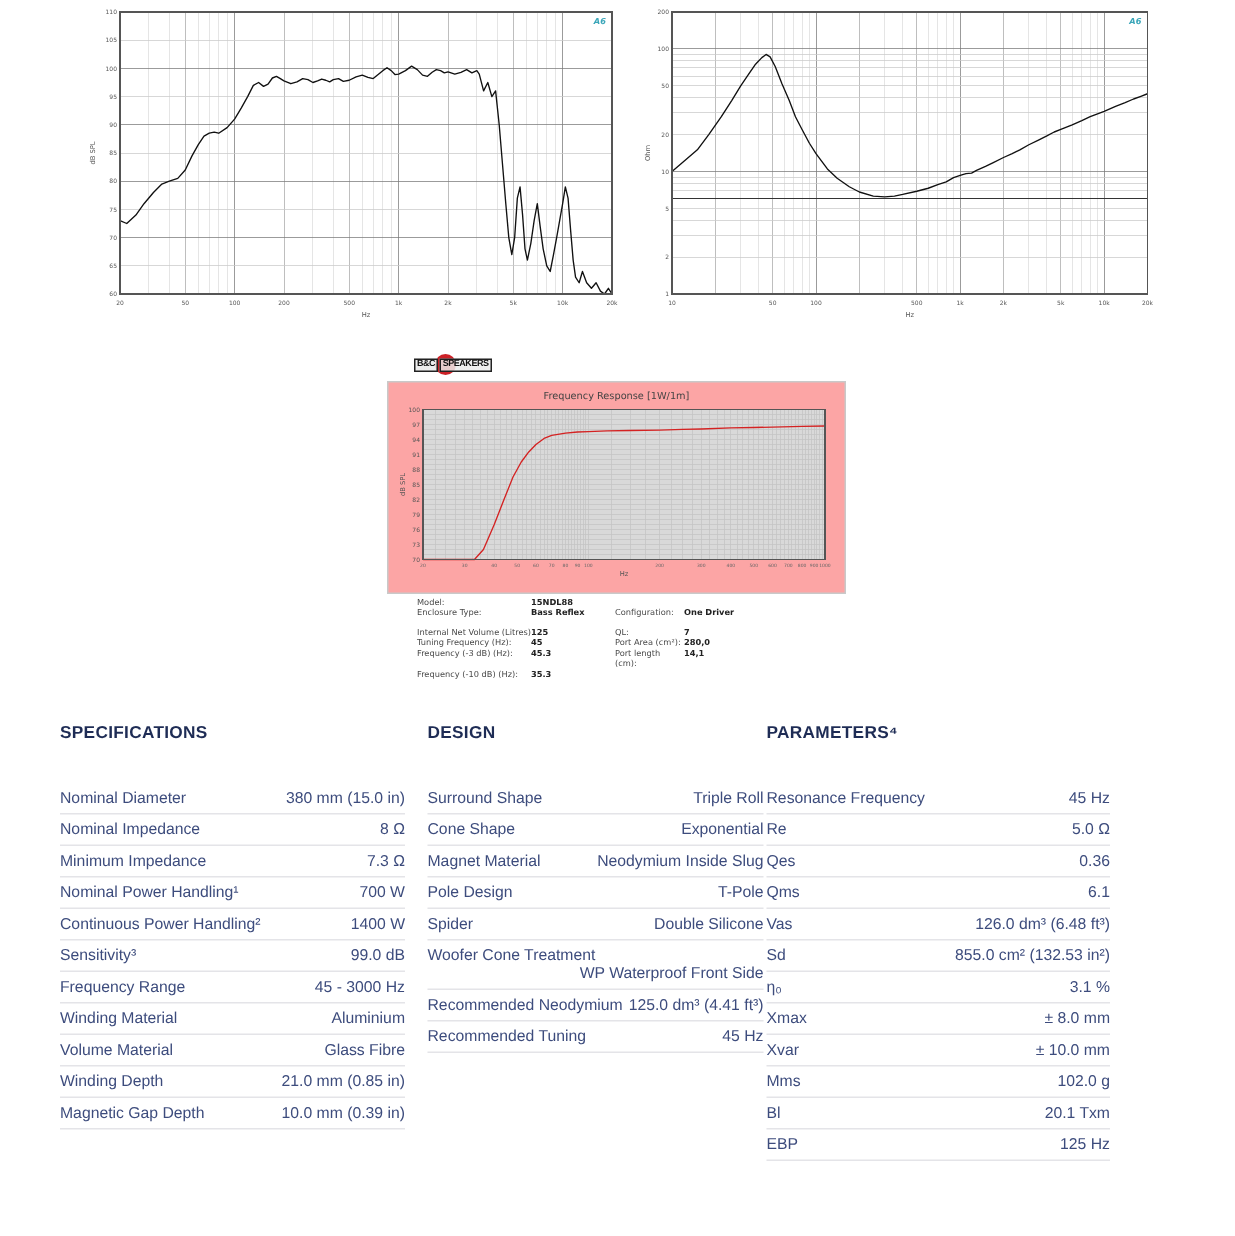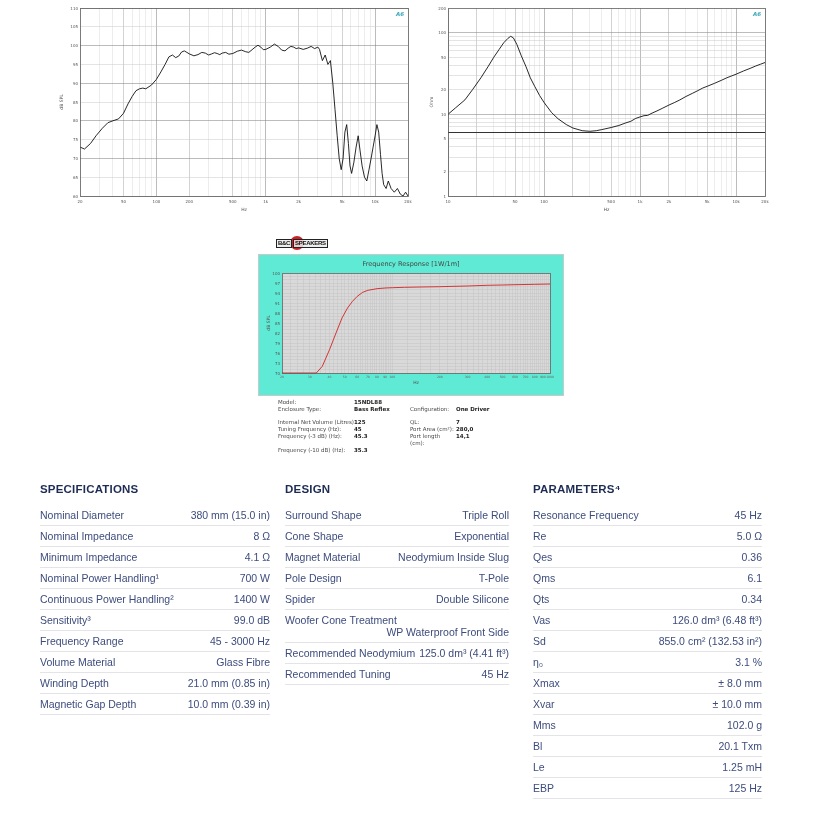--- a/index.html
+++ b/index.html
@@ -13,40 +13,40 @@
 
   
   .bc-logo{position:absolute;left:276px;top:236px;width:56px;height:14px;}
   .bc-disc{position:absolute;left:14px;top:0px;width:14px;height:14px;border-radius:50%;background:#cc2127;}
   .bc-text{position:absolute;left:0;top:3px;display:flex;gap:1px;}
   .bc-chip{font-size:6px;font-weight:bold;color:#111;background:rgba(235,235,235,.85);
            border:1px solid #222;padding:0 1px;line-height:7px;letter-spacing:-0.3px;}
 
   
   .midpanel{position:absolute;left:258px;top:254px;width:306px;height:142px;
-            border:1px solid #c9c9c9;background:#5eead4;box-sizing:border-box;}
+            border:1px solid #c9c9c9;background:#fca5a5;box-sizing:border-box;}
   .mid-title{text-align:center;font-size:6.5px;color:#444;margin-top:5px;font-family:"DejaVu Sans",sans-serif;}
   #chart-box{display:block;margin:2px auto 0 auto;}
 
   
   .minitable{position:absolute;left:278px;top:399px;width:260px;font-size:5.5px;
              color:#4a4a4a;font-family:"DejaVu Sans",sans-serif;line-height:7px;}
   .mrow{display:flex;}
   .mgap{height:6px;}
   .mc1{width:76px;}
   .mc2{width:56px;font-weight:bold;color:#222;}
   .mc3{width:46px;}
   .mc4{width:50px;font-weight:bold;color:#222;}
 
   
   .speccol{position:absolute;top:483px;}
   #col-spec{left:40px;width:230px;}
   #col-design{left:285px;width:224px;}
-  #col-params{left:533px;width:229px;}
-  .sec-title{font-size:11.5px;font-weight:bold;color:#1e2c55;letter-spacing:0.2px;margin-bottom:10px;}
+  #col-params{left:511px;width:229px;}
+  .sec-title{font-size:11.5px;font-weight:bold;color:#1e2c55;letter-spacing:0.2px;margin-bottom:27px;}
   .trow{display:flex;flex-wrap:wrap;justify-content:space-between;align-items:baseline;
         border-bottom:1px solid #e4e4e8;padding:4px 0 4px 0;min-height:12px;font-size:10.5px;}
   .tlabel{color:#3d4c7d;text-align:center;}
   .tvalue{color:#3d4c7d;text-align:center;margin-left:auto;}
 </style>
 </head>
 <body>
 
 <div class="page">
 
@@ -384,37 +384,41 @@
         <div class="trow">
           <span class="tlabel">Nominal Diameter</span>
           <span class="tvalue">380 mm (15.0 in)</span>
         </div>
         <div class="trow">
           <span class="tlabel">Nominal Impedance</span>
           <span class="tvalue">8 Ω</span>
         </div>
         <div class="trow">
           <span class="tlabel">Minimum Impedance</span>
-          <span class="tvalue">4.1 Ω</span>
+          <span class="tvalue">7.3 Ω</span>
         </div>
         <div class="trow">
           <span class="tlabel">Nominal Power Handling¹</span>
           <span class="tvalue">700 W</span>
         </div>
         <div class="trow">
           <span class="tlabel">Continuous Power Handling²</span>
           <span class="tvalue">1400 W</span>
         </div>
         <div class="trow">
           <span class="tlabel">Sensitivity³</span>
           <span class="tvalue">99.0 dB</span>
         </div>
         <div class="trow">
           <span class="tlabel">Frequency Range</span>
           <span class="tvalue">45 - 3000 Hz</span>
+        </div>
+        <div class="trow">
+          <span class="tlabel">Winding Material</span>
+          <span class="tvalue">Aluminium</span>
         </div>
         <div class="trow">
           <span class="tlabel">Volume Material</span>
           <span class="tvalue">Glass Fibre</span>
         </div>
         <div class="trow">
           <span class="tlabel">Winding Depth</span>
           <span class="tvalue">21.0 mm (0.85 in)</span>
         </div>
         <div class="trow">
@@ -475,24 +479,20 @@
         </div>
         <div class="trow">
           <span class="tlabel">Qes</span>
           <span class="tvalue">0.36</span>
         </div>
         <div class="trow">
           <span class="tlabel">Qms</span>
           <span class="tvalue">6.1</span>
         </div>
         <div class="trow">
-          <span class="tlabel">Qts</span>
-          <span class="tvalue">0.34</span>
-        </div>
-        <div class="trow">
           <span class="tlabel">Vas</span>
           <span class="tvalue">126.0 dm³ (6.48 ft³)</span>
         </div>
         <div class="trow">
           <span class="tlabel">Sd</span>
           <span class="tvalue">855.0 cm² (132.53 in²)</span>
         </div>
         <div class="trow">
           <span class="tlabel">η₀</span>
           <span class="tvalue">3.1 %</span>
@@ -507,23 +507,19 @@
         </div>
         <div class="trow">
           <span class="tlabel">Mms</span>
           <span class="tvalue">102.0 g</span>
         </div>
         <div class="trow">
           <span class="tlabel">Bl</span>
           <span class="tvalue">20.1 Txm</span>
         </div>
         <div class="trow">
-          <span class="tlabel">Le</span>
-          <span class="tvalue">1.25 mH</span>
-        </div>
-        <div class="trow">
           <span class="tlabel">EBP</span>
           <span class="tvalue">125 Hz</span>
         </div>
       </div>
   </div>
 
 </div>
 
 </body></html>

